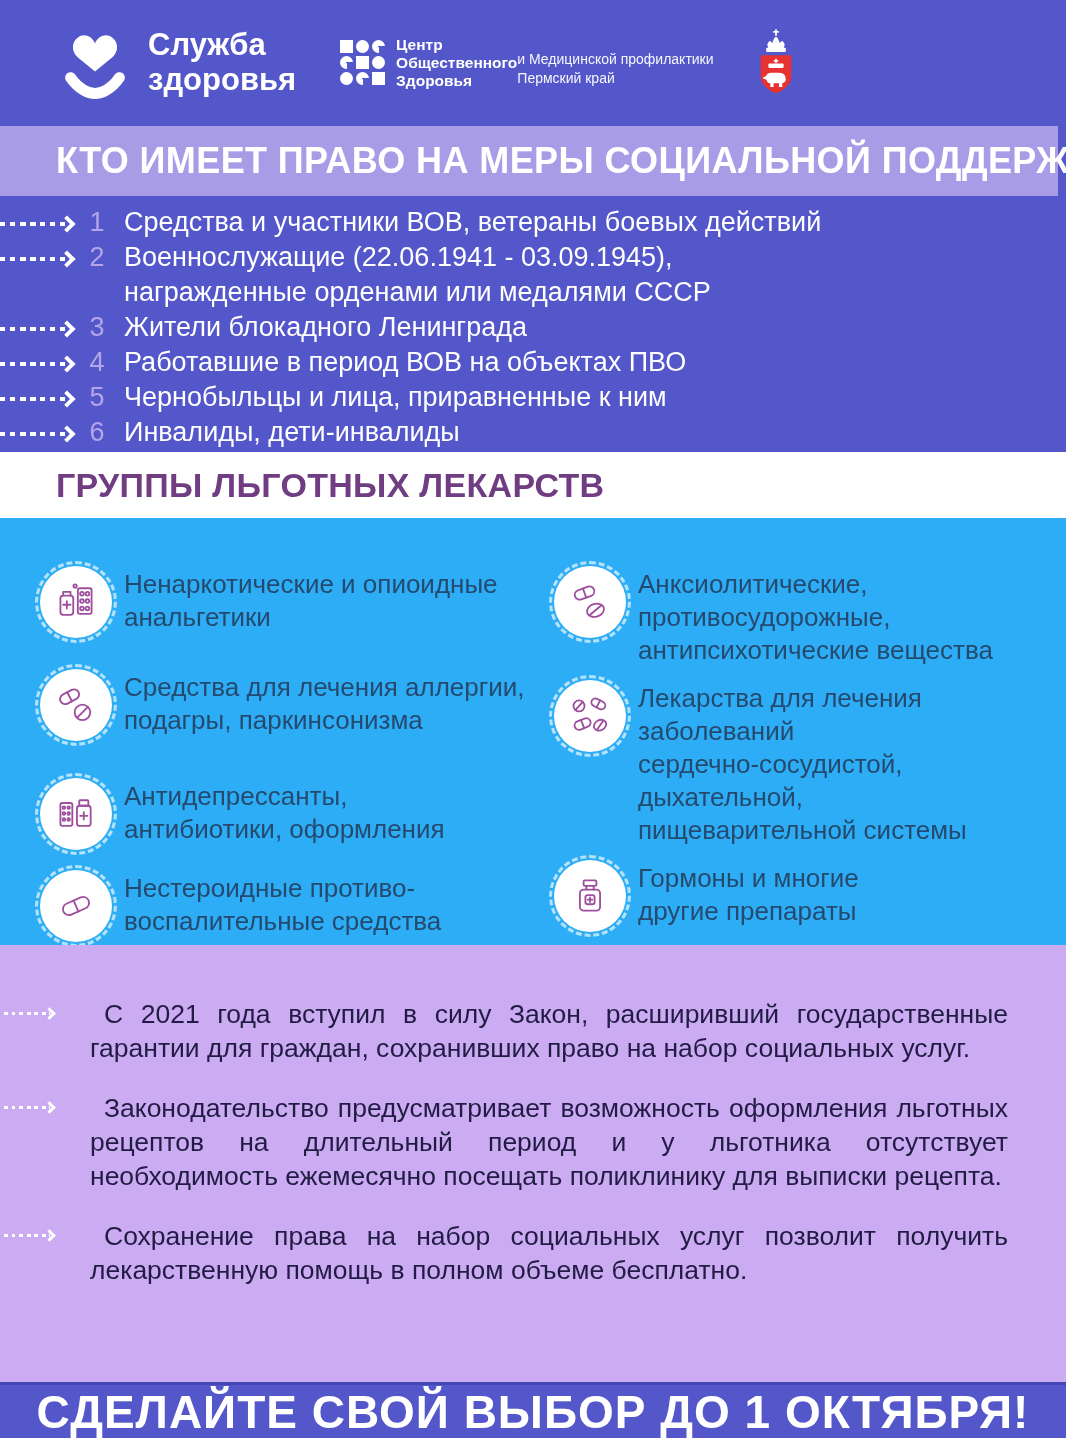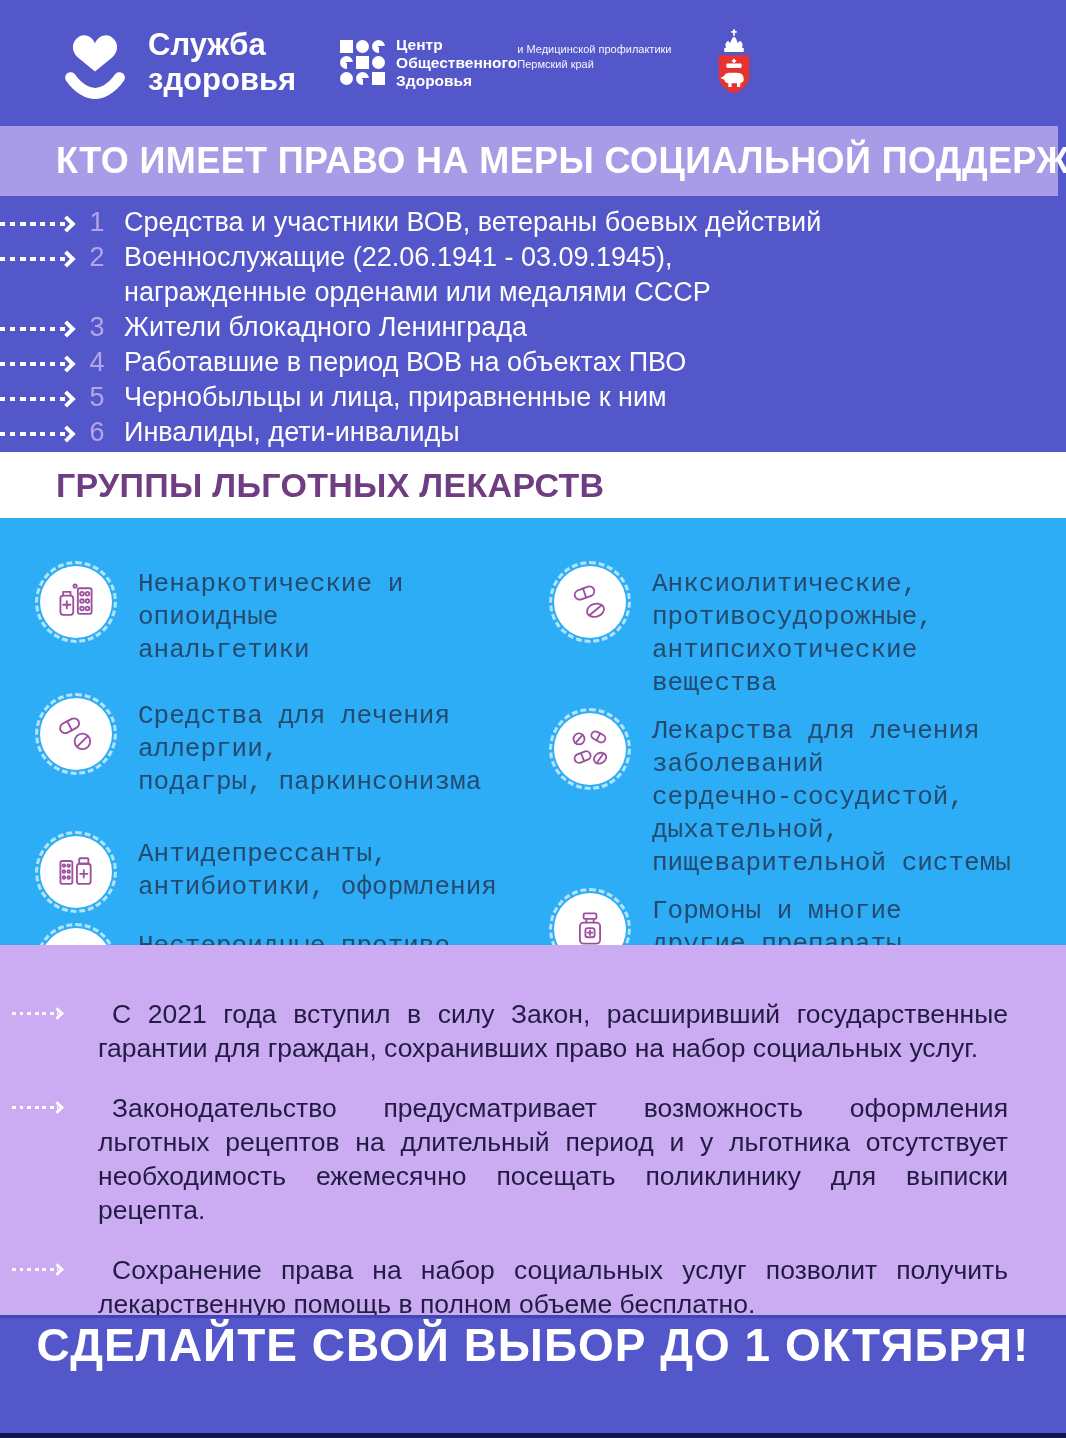--- a/index.html
+++ b/index.html
@@ -25,21 +25,21 @@
   .brand{display:flex;align-items:center;gap:14px;}
   .brand svg{width:78px;height:78px;flex:none;}
   .brand-name{color:#fff;font-size:31px;font-weight:bold;line-height:1.12;white-space:pre-line;}
   .org{display:flex;margin-left:44px;}
   .org-top{display:flex;gap:11px;align-items:flex-start;}
   .org-grid{display:grid;grid-template-columns:repeat(3,13px);grid-auto-rows:13px;gap:3px;margin-top:4px;}
   .shape{background:#fff;}
   .shape.c{border-radius:50%;}
   .shape.p{border-radius:50%;background:conic-gradient(from 90deg at 50% 50%,transparent 0 90deg,#fff 90deg 360deg);}
   .org-name{color:#fff;font-size:15.5px;font-weight:bold;line-height:1.15;white-space:pre-line;}
-  .org-sub{color:#fff;font-size:11px;margin-top:6px;line-height:1.35;white-space:pre-line;opacity:.95;}
+  .org-sub{color:#fff;font-size:14px;margin-top:14px;line-height:1.35;white-space:pre-line;opacity:.95;}
   .ministry{display:flex;align-items:center;gap:13px;margin-left:38px;}
   .ministry svg{width:48px;height:70px;flex:none;}
   .ministry-name{color:#fff;font-size:13.5px;font-weight:bold;line-height:1.35;white-space:pre-line;letter-spacing:.3px;}
 
   
   .banner{height:70px;background:var(--banner-purple);width:calc(100% - 8px);
           display:flex;align-items:center;padding-left:56px;flex:none;}
   .banner-title{color:#fff;font-size:36px;font-weight:600;letter-spacing:.4px;white-space:nowrap;}
 
   
@@ -64,24 +64,24 @@
   .med-item{display:flex;align-items:flex-start;}
   .med-col.left .med-item:nth-child(1){margin-bottom:31px;}
   .med-col.left .med-item:nth-child(2){margin-bottom:37px;}
   .med-col.left .med-item:nth-child(3){margin-bottom:20px;}
   .med-col.right .med-item{margin-bottom:13px;}
   .med-icon{width:72px;height:72px;background:#fff;border-radius:50%;flex:none;
             display:flex;align-items:center;justify-content:center;
             outline:3px dashed rgba(255,255,255,.65);outline-offset:2px;}
   .med-icon svg{width:44px;height:44px;}
   .med-icon g{fill:none;stroke:var(--icon-purple);stroke-width:2;stroke-linecap:round;stroke-linejoin:round;}
-  .med-text{margin-left:26px;margin-top:2px;color:var(--med-text);font-size:26px;line-height:33px;white-space:pre-line;font-family:Liberation Mono, monospace;}
-
-  
-  .info{height:370px;background:var(--lavender);padding:52px 58px 0 12px;flex:none;}
+  .med-text{margin-left:12px;margin-top:2px;color:var(--med-text);font-size:26px;line-height:33px;white-space:pre-line;}
+
+  
+  .info{height:437px;background:var(--lavender);padding:52px 58px 0 4px;flex:none;}
   .info-item{display:flex;align-items:flex-start;margin-bottom:26px;}
   .arrow.small{margin-top:12px;}
   .arrow.small .dash{width:46px;height:3px;background:repeating-linear-gradient(90deg,#fff 0 4px,transparent 4px 7.5px);}
   .arrow.small .head{width:9px;height:9px;border-right:3px solid #fff;border-bottom:3px solid #fff;margin-left:-5px;}
   .info-text{flex:1;margin:0 0 0 36px;color:var(--info-text);font-size:26.5px;line-height:34px;
              text-align:justify;text-indent:14px;}
 
   
   .footer{height:118px;background:var(--primary-blue);display:flex;align-items:flex-start;justify-content:center;
           border-top:3px solid #4347b2;flex:none;}

